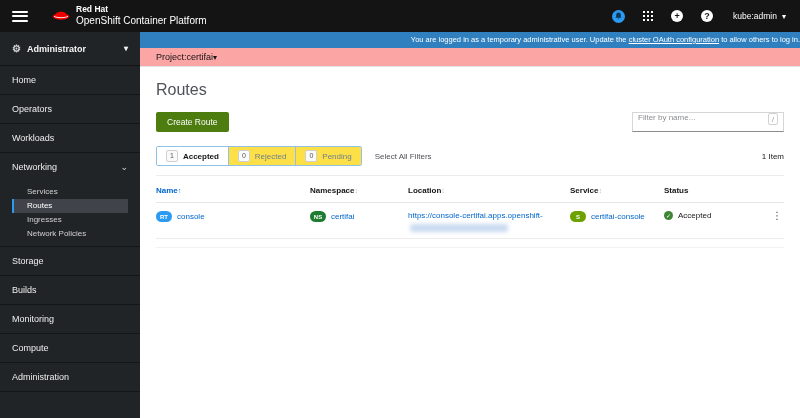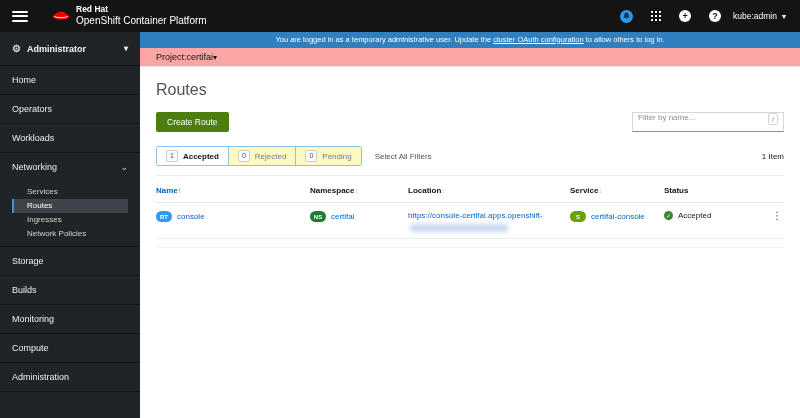--- a/index.html
+++ b/index.html
@@ -21,28 +21,28 @@
   .mh-btn { margin-left:18px; cursor:pointer; display:flex; align-items:center; justify-content:center; }
   .notif-circle { width:13px; height:13px; border-radius:50%; background:#2b9af3;
     display:flex; align-items:center; justify-content:center; }
   .grid-glyph { width:2.5px; height:2.5px; background:#fff;
     box-shadow: 4px 0 #fff, 8px 0 #fff, 0 4px #fff, 4px 4px #fff, 8px 4px #fff,
                 0 8px #fff, 4px 8px #fff, 8px 8px #fff;
     margin-right:8px; margin-bottom:8px; }
   .round-glyph { width:12px; height:12px; border-radius:50%; background:#fff;
     color:#151515; font-size:9px; font-weight:bold; display:flex;
     align-items:center; justify-content:center; line-height:1; }
-  .user-menu { margin-left:12px; color:#fff; font-size:8.5px; display:flex;
+  .user-menu { margin-left:20px; color:#fff; font-size:8.5px; display:flex;
     align-items:center; gap:5px; cursor:pointer; }
   .caret { font-size:8px; color:inherit; }
 
   
   .banner { position:absolute; top:23px; left:140px; width:660px; height:32px;
     background:#3080bf; color:#fff; font-size:7.5px; display:flex;
-    align-items:center; justify-content:center; white-space:pre; }
+    align-items:center; justify-content:flex-end; white-space:pre; }
   .banner .lnk { text-decoration:underline; cursor:pointer; }
 
   
   .sidebar { position:absolute; top:32px; left:0; width:140px; height:386px;
     background:#212427; color:#ededed; }
   .perspective { height:34px; display:flex; align-items:center; gap:6px;
     padding:0 12px; font-size:9px; font-weight:bold; color:#f5f5f5;
     border-bottom:1px solid rgba(0,0,0,0.45); cursor:pointer; }
   .gear { font-size:10px; color:#d2d2d2; }
   .perspective .caret { margin-left:auto; }
@@ -73,21 +73,21 @@
   .name-filter input { flex:1; border:none; outline:none; font-size:8px;
     color:#737679; font-family:inherit; min-width:0; background:transparent; }
   .name-filter input::placeholder { color:#8a8d90; }
   .shortcut-hint { font-size:7px; color:#8a8d90; border:1px solid #d2d2d2;
     border-radius:2px; height:12px; line-height:11px; padding:0 3px; }
 
   .filter-row { display:flex; align-items:center; margin-top:14px;
     padding-bottom:9px; border-bottom:1px solid #ececec; }
   .chip-group { display:flex; border:1px solid #8fc2e4; border-radius:2px; overflow:hidden; }
   .chip { display:flex; align-items:center; gap:5px; padding:3px 9px;
-    font-size:8px; background:#fef9c3; color:#6f7e8e; cursor:pointer;
+    font-size:8px; background:#fde047; color:#6f7e8e; cursor:pointer;
     border-right:1px solid #8fc2e4; }
   .chip:last-child { border-right:none; }
   .chip.selected { background:#fff; color:#151515; font-weight:bold; }
   .chip .count { font-size:7px; font-weight:normal; color:#555;
     background:#fafafa; border:1px solid #cfcfcf; border-radius:2px;
     padding:0 3px; line-height:10px; }
   .select-all { margin-left:13px; font-size:8px; color:#4f5258; cursor:pointer; }
   .item-count { margin-left:auto; font-size:8px; color:#151515; }
 
   .thead, .trow { display:grid;

